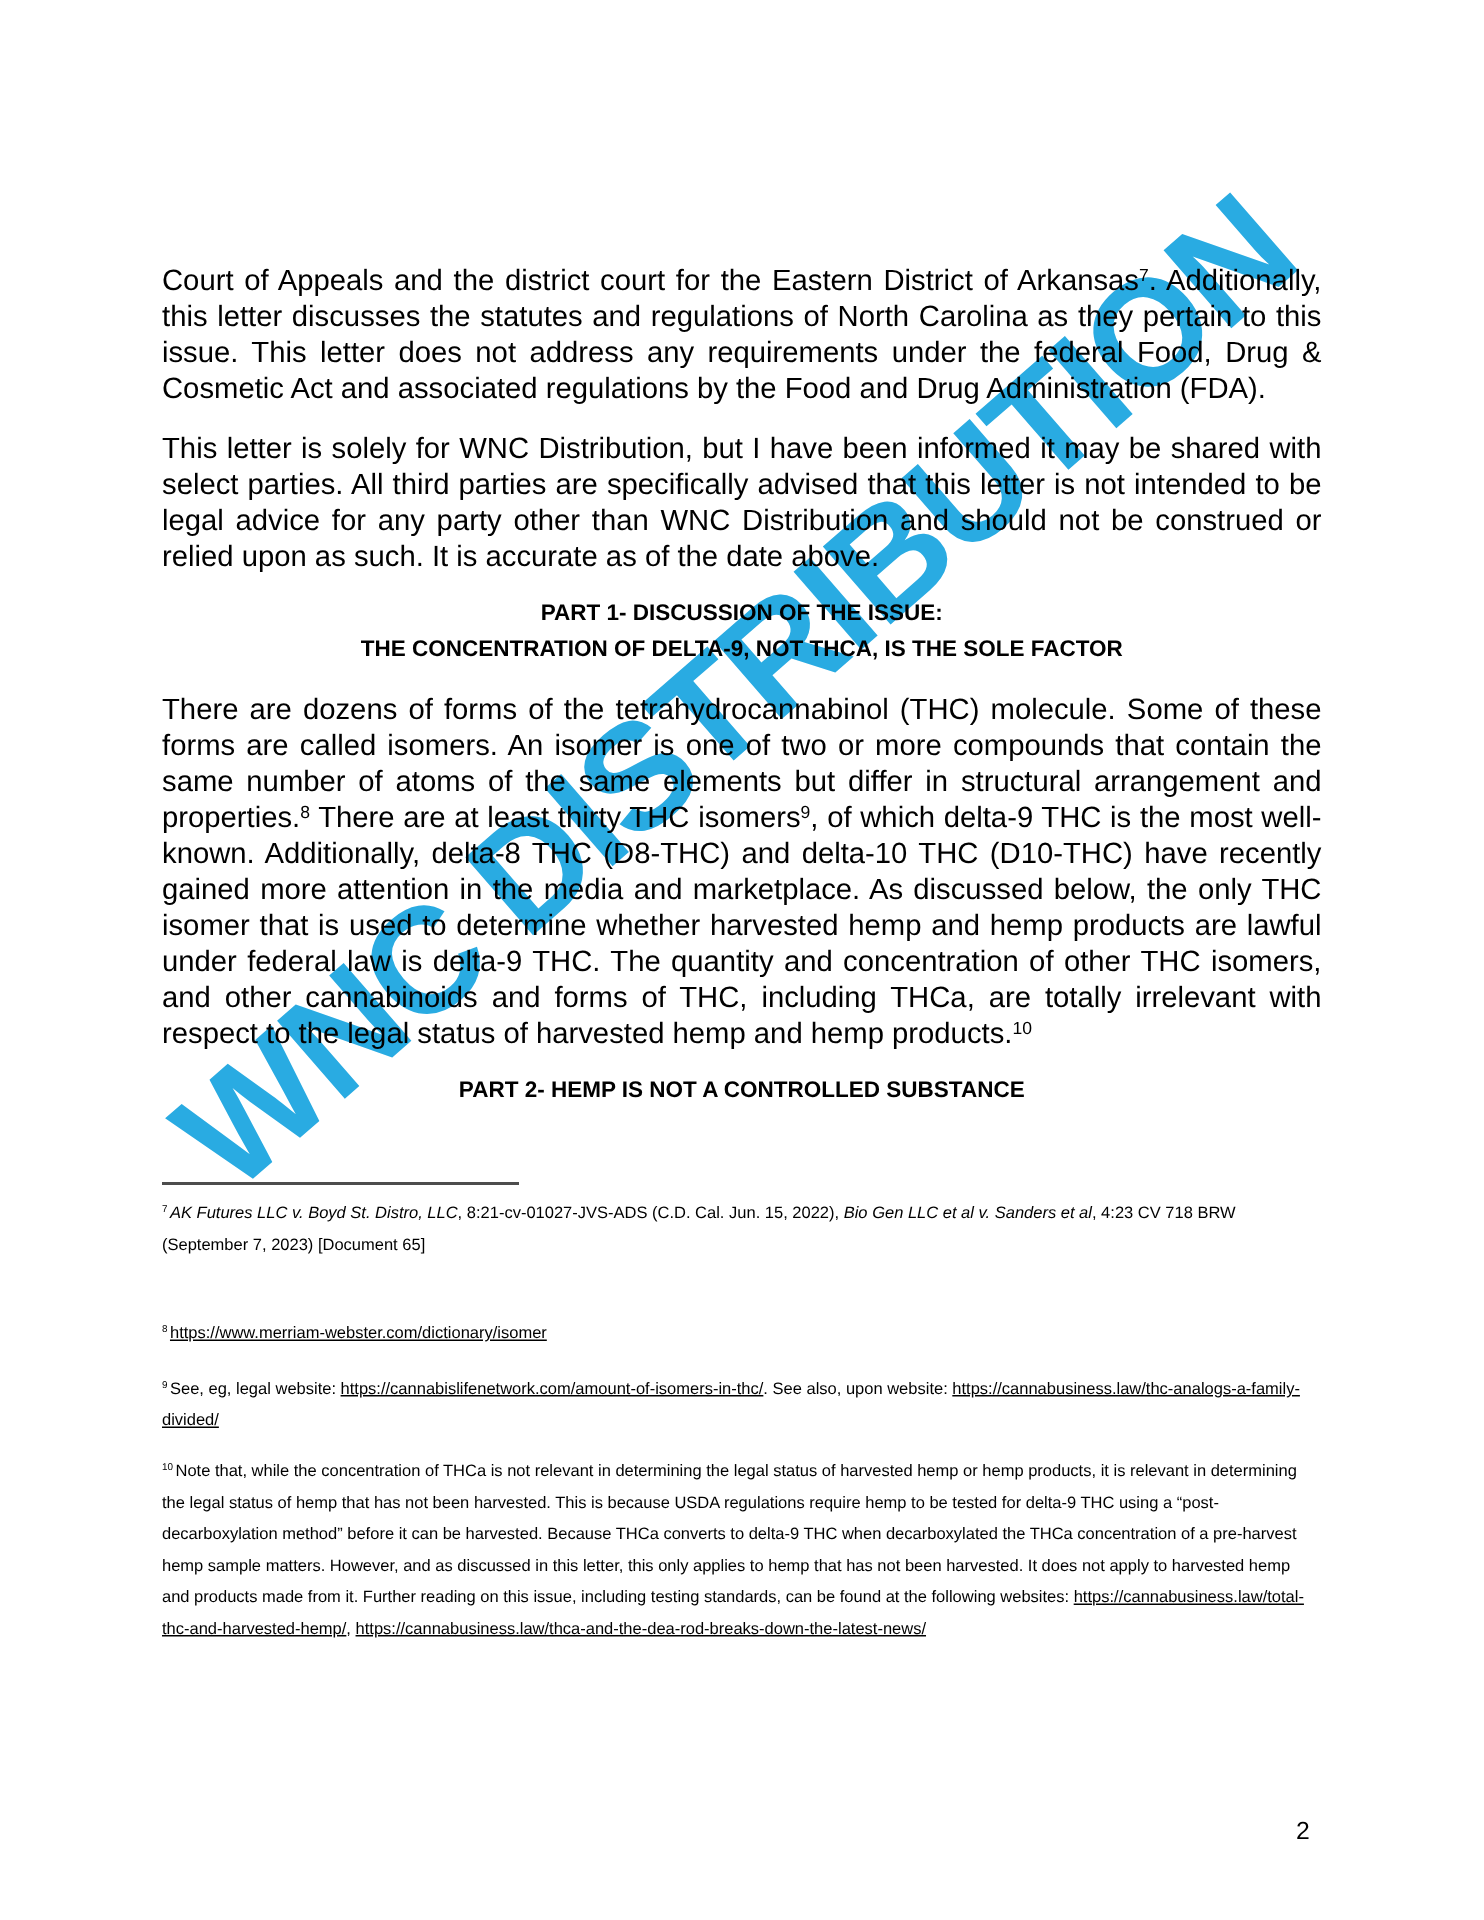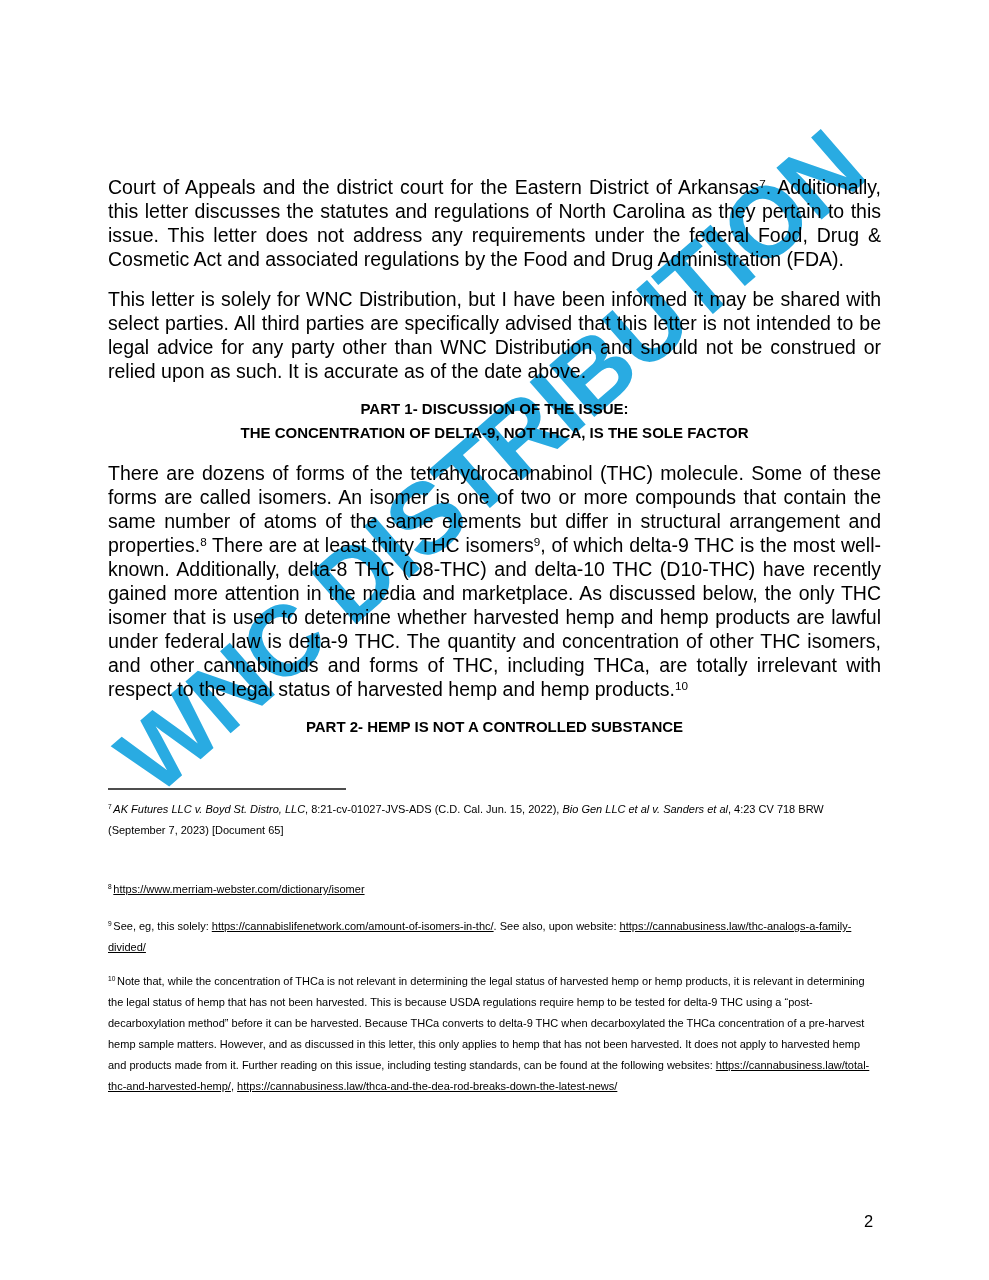--- a/index.html
+++ b/index.html
@@ -110,21 +110,21 @@
   </div>
 
   <div class="footnotes">
 
     <div class="fn-sep"></div>
 
     <p class="fn fn-7"><sup>7</sup><span class="i">AK Futures LLC v. Boyd St. Distro, LLC</span><span>, 8:21-cv-01027-JVS-ADS (C.D. Cal. Jun. 15, 2022), </span><span class="i">Bio Gen LLC et al v. Sanders et al</span><span>, 4:23 CV 718 BRW (September 7, 2023) [Document 65]</span></p>
 
     <p class="fn fn-8"><sup>8</sup><span class="link">https://www.merriam-webster.com/dictionary/isomer</span></p>
 
-    <p class="fn fn-9"><sup>9</sup><span>See, eg, this solely: </span><span class="link">https://cannabislifenetwork.com/amount-of-isomers-in-thc/</span><span>. See also, upon website: </span><span class="link">https://cannabusiness.law/thc-analogs-a-family-divided/</span></p>
+    <p class="fn fn-9"><sup>9</sup><span>See, eg, legal website: </span><span class="link">https://cannabislifenetwork.com/amount-of-isomers-in-thc/</span><span>. See also, upon website: </span><span class="link">https://cannabusiness.law/thc-analogs-a-family-divided/</span></p>
 
     <p class="fn fn-10"><sup>10</sup><span>Note that, while the concentration of THCa is not relevant in determining the legal status of </span><span class="u">harvested hemp or hemp products</span><span>, it is relevant in determining the legal status of hemp that has not been harvested. This is because USDA regulations require hemp to be tested for delta-9 THC using a “post-decarboxylation method” before it can be harvested. Because THCa converts to delta-9 THC when decarboxylated the THCa concentration of a </span><span class="u">pre-harvest</span><span> hemp sample matters. However, and as discussed in this letter, this only applies to hemp that has not been harvested. It does not apply to harvested hemp and products made from it. Further reading on this issue, including testing standards, can be found at the following websites: </span><span class="link">https://cannabusiness.law/total-thc-and-harvested-hemp/</span><span>, </span><span class="link">https://cannabusiness.law/thca-and-the-dea-rod-breaks-down-the-latest-news/</span></p>
 
   </div>
 
   <div class="page-number">2</div>
 
 </div>
 
 </body></html>

